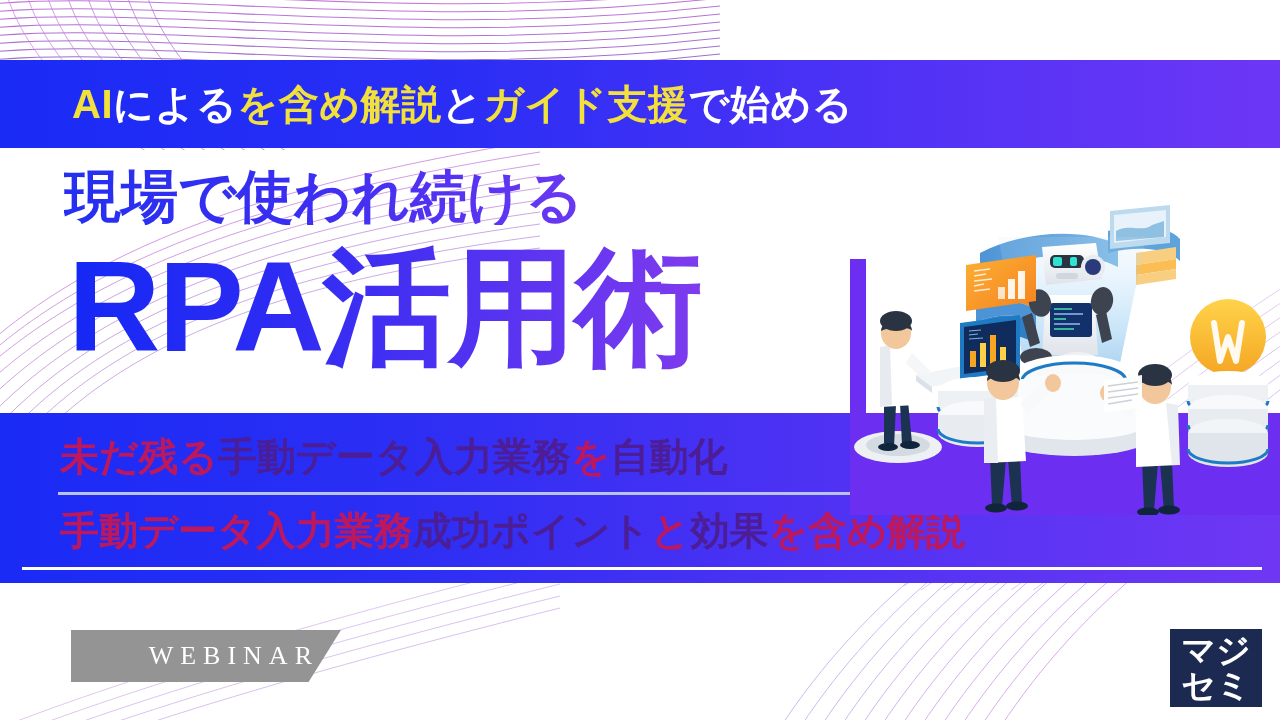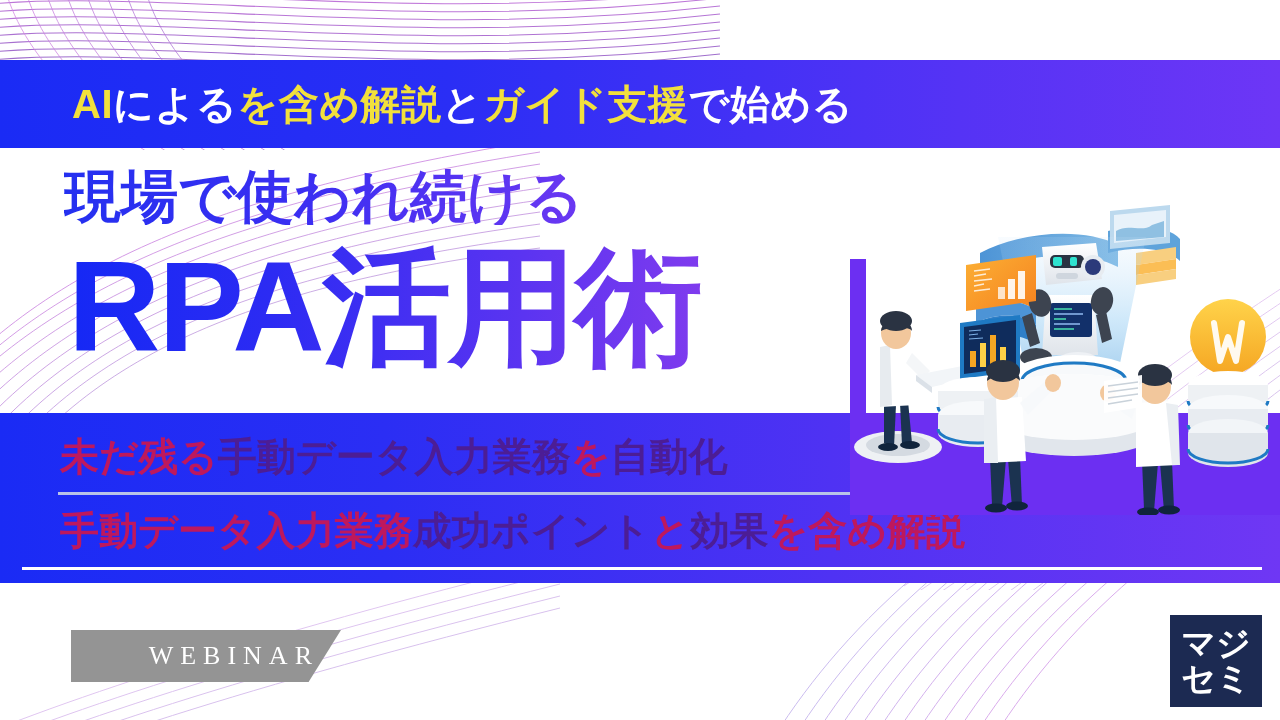--- a/index.html
+++ b/index.html
@@ -163,21 +163,21 @@
   #dt-date  { font-size: 58px; font-weight: 700; margin-left: 9px; letter-spacing: -1px; }
   #dt-dow   { font-size: 30px; font-weight: 400; margin-left: 1px; }
   #dt-time  { font-size: 33px; font-weight: 700; margin-left: 16px; letter-spacing: .5px; }
 
   
   #logo {
     position: absolute;
     right: 18px;
     bottom: 13px;
     width: 92px;
-    height: 92px;
+    height: 78px;
     background: #1c2a52;
     display: flex;
     flex-direction: column;
     align-items: center;
     justify-content: center;
   }
   #logo .logo-row {
     color: #ffffff;
     font-size: 34px;
     font-weight: 700;

